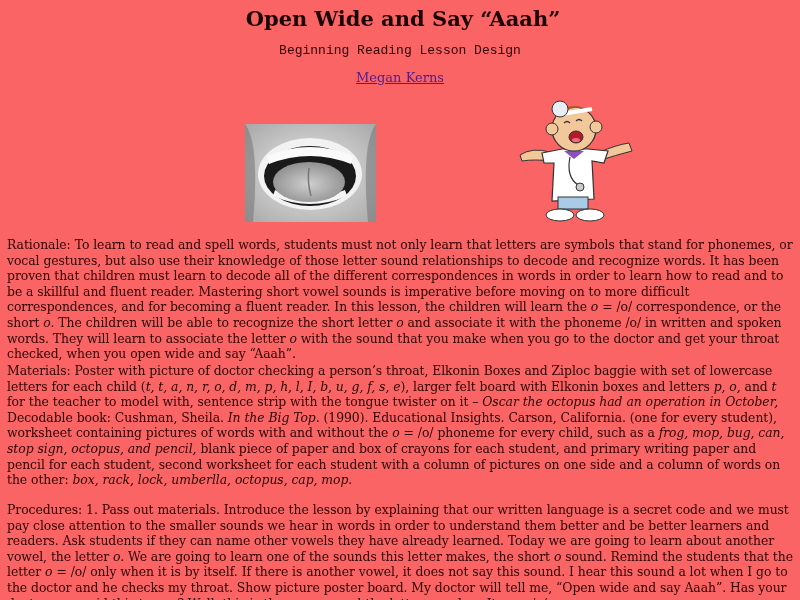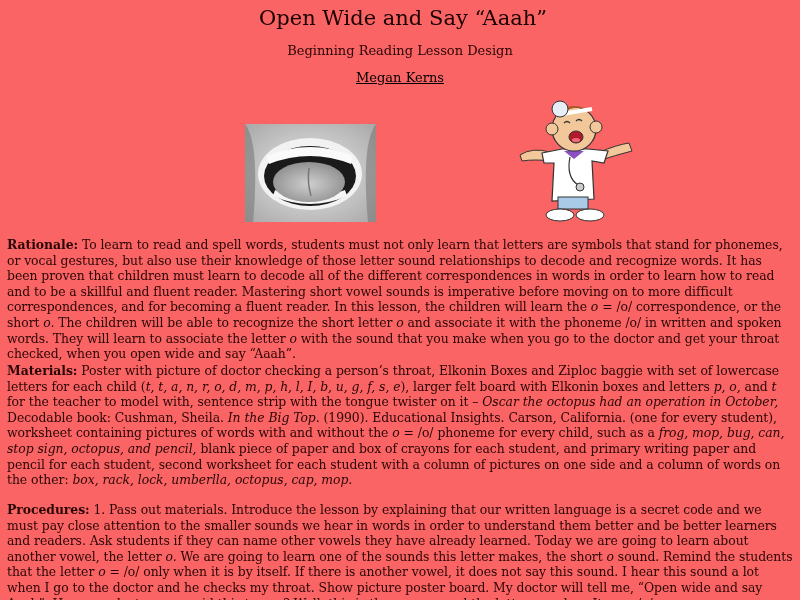--- a/index.html
+++ b/index.html
@@ -16,51 +16,52 @@
     }
     .page {
       position: relative;
       width: 800px;
       height: 600px;
       padding: 0 8px;
       box-sizing: border-box;
     }
     .title {
       font-family: "DejaVu Serif", serif;
-      font-weight: normal;
+      font-weight: bold;
       font-size: 21px;
       text-align: center;
       margin: 0;
       position: absolute;
       top: 6px;
       left: 0;
       right: 0;
       color: #1a0000;
       padding-left: 6px;
     }
     .subtitle {
       font-size: 13px;
       text-align: center;
       position: absolute;
       top: 43px;
       left: 0;
       right: 0;
       margin: 0;
+      font-family: Liberation Mono, monospace;
     }
     .author {
       font-size: 13px;
       text-align: center;
       position: absolute;
       top: 70px;
       left: 0;
       right: 0;
       margin: 0;
     }
     .author a {
-      color: #000000;
+      color: #4c1d95;
       text-decoration: underline;
     }
     .mouth-img {
       position: absolute;
       left: 245px;
       top: 124px;
       width: 131px;
       height: 98px;
       background: #d9d9d9;
       overflow: hidden;
@@ -75,21 +76,21 @@
     .section {
       position: absolute;
       left: 7px;
       width: 786px;
       font-size: 12.4px;
       line-height: 15.6px;
       margin: 0;
       letter-spacing: -0.05px;
     }
     .section .label {
-      font-weight: bold;
+      font-weight: normal;
       margin-top: 32px;
     }
     .section em {
       font-style: italic;
     }
     #rationale { top: 237px; }
     #materials { top: 363px; }
     #procedures { top: 502px; }
   </style>
 </head>

